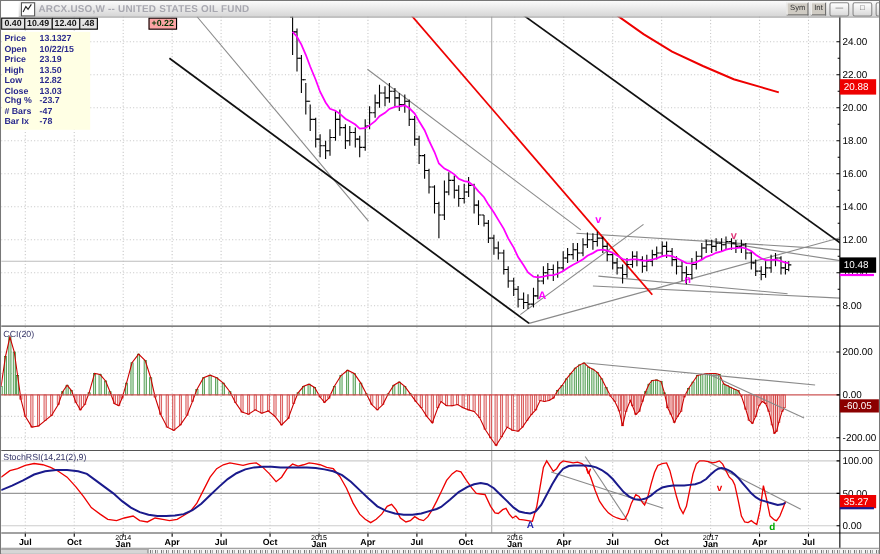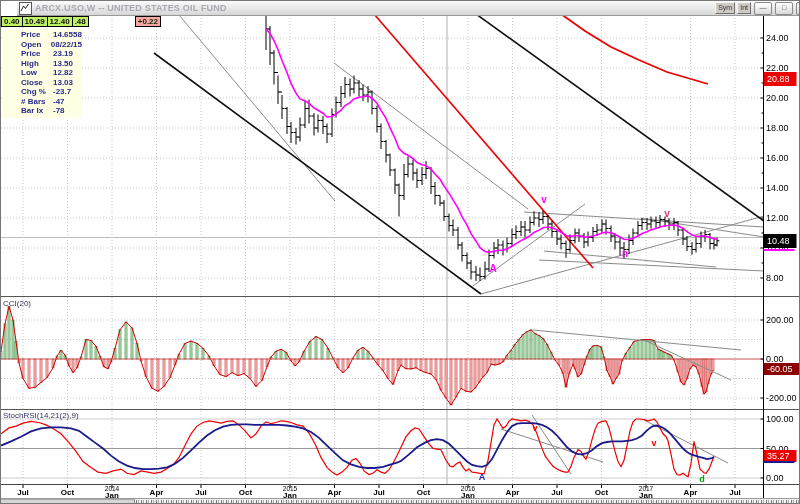--- a/index.html
+++ b/index.html
@@ -12,25 +12,25 @@
     position:relative;}
   #appicon svg{position:absolute;left:0;top:0;}
   #title-text{font-size:9px;font-weight:bold;color:#a8a8b0;letter-spacing:.2px;white-space:nowrap;}
   #tb-right{margin-left:auto;display:flex;align-items:center;gap:2px;padding-right:3px;}
   .mini-btn{font-size:7px;line-height:9px;height:10px;padding:0 2px;background:#cfcbc3;
     border:1px solid;border-color:#f5f5f5 #6f6f6f #6f6f6f #f5f5f5;color:#333;}
   .win-btn{width:16px;height:11px;background:linear-gradient(#ffffff,#d9d9d9);
     border:1px solid #8a8a8a;border-radius:2px;font-size:7px;line-height:10px;
     text-align:center;color:#555;margin-left:1px;}
   #quote-row{position:absolute;left:1px;top:15px;z-index:4;display:flex;font-size:8px;font-weight:bold;}
-  .qcell{border:1px solid #000;background:#bef264;height:9px;line-height:9px;padding:0 2px;margin-left:-1px;color:#111;}
+  .qcell{border:1px solid #000;background:#e5e5e5;height:9px;line-height:9px;padding:0 2px;margin-left:-1px;color:#111;}
   .qchange{border:1px solid #000;height:9px;line-height:9px;padding:0 2px;margin-left:2px;color:#003300;}
   #info-panel{position:absolute;left:1px;top:28px;width:78px;z-index:4;background:#ffffe4;
     font-size:8px;color:#2a2a8e;font-weight:bold;padding:1px 0 2px 2px;}
-  .info-row{display:flex;line-height:9.5px;margin-left:17px;}
+  .info-row{display:flex;line-height:9.5px;}
   .info-label{width:32px;}
   #chart{position:absolute;left:0;top:0;z-index:1;}
   #bottom-strip{position:absolute;left:0;top:498px;width:800px;height:6px;z-index:3;background:#f0f0f0;}
   #scroll-box{position:absolute;left:0;top:0;width:133px;height:6px;background:#d6d6d6;
     border-right:1px solid #888;border-top:1px solid #aaa;}
   #tick-strip{position:absolute;left:135px;top:1px;right:0;height:4px;
     background:repeating-linear-gradient(90deg,#777 0,#777 1px,#ececec 1px,#ececec 2px,#aaa 2px,#aaa 3px,#f6f6f6 3px,#f6f6f6 5px);}
 </style>
 </head>
 <body>
@@ -708,25 +708,25 @@
 <div id="quote-row">
     <span class="qcell">0.40</span>
     <span class="qcell">10.49</span>
     <span class="qcell">12.40</span>
     <span class="qcell">.48</span>
     <span class="qchange" style="background: #fca5a5; margin-left: 46px;">+0.22</span>
   </div>
 <div id="info-panel">
     <div class="info-row">
       <span class="info-label">Price</span>
-      <span>14.6558</span>
+      <span>13.1327</span>
     </div>
     <div class="info-row">
       <span class="info-label">Open</span>
-      <span>08/22/15</span>
+      <span>10/22/15</span>
     </div>
     <div class="info-row">
       <span class="info-label">Price</span>
       <span>23.19</span>
     </div>
     <div class="info-row">
       <span class="info-label">High</span>
       <span>13.50</span>
     </div>
     <div class="info-row">

